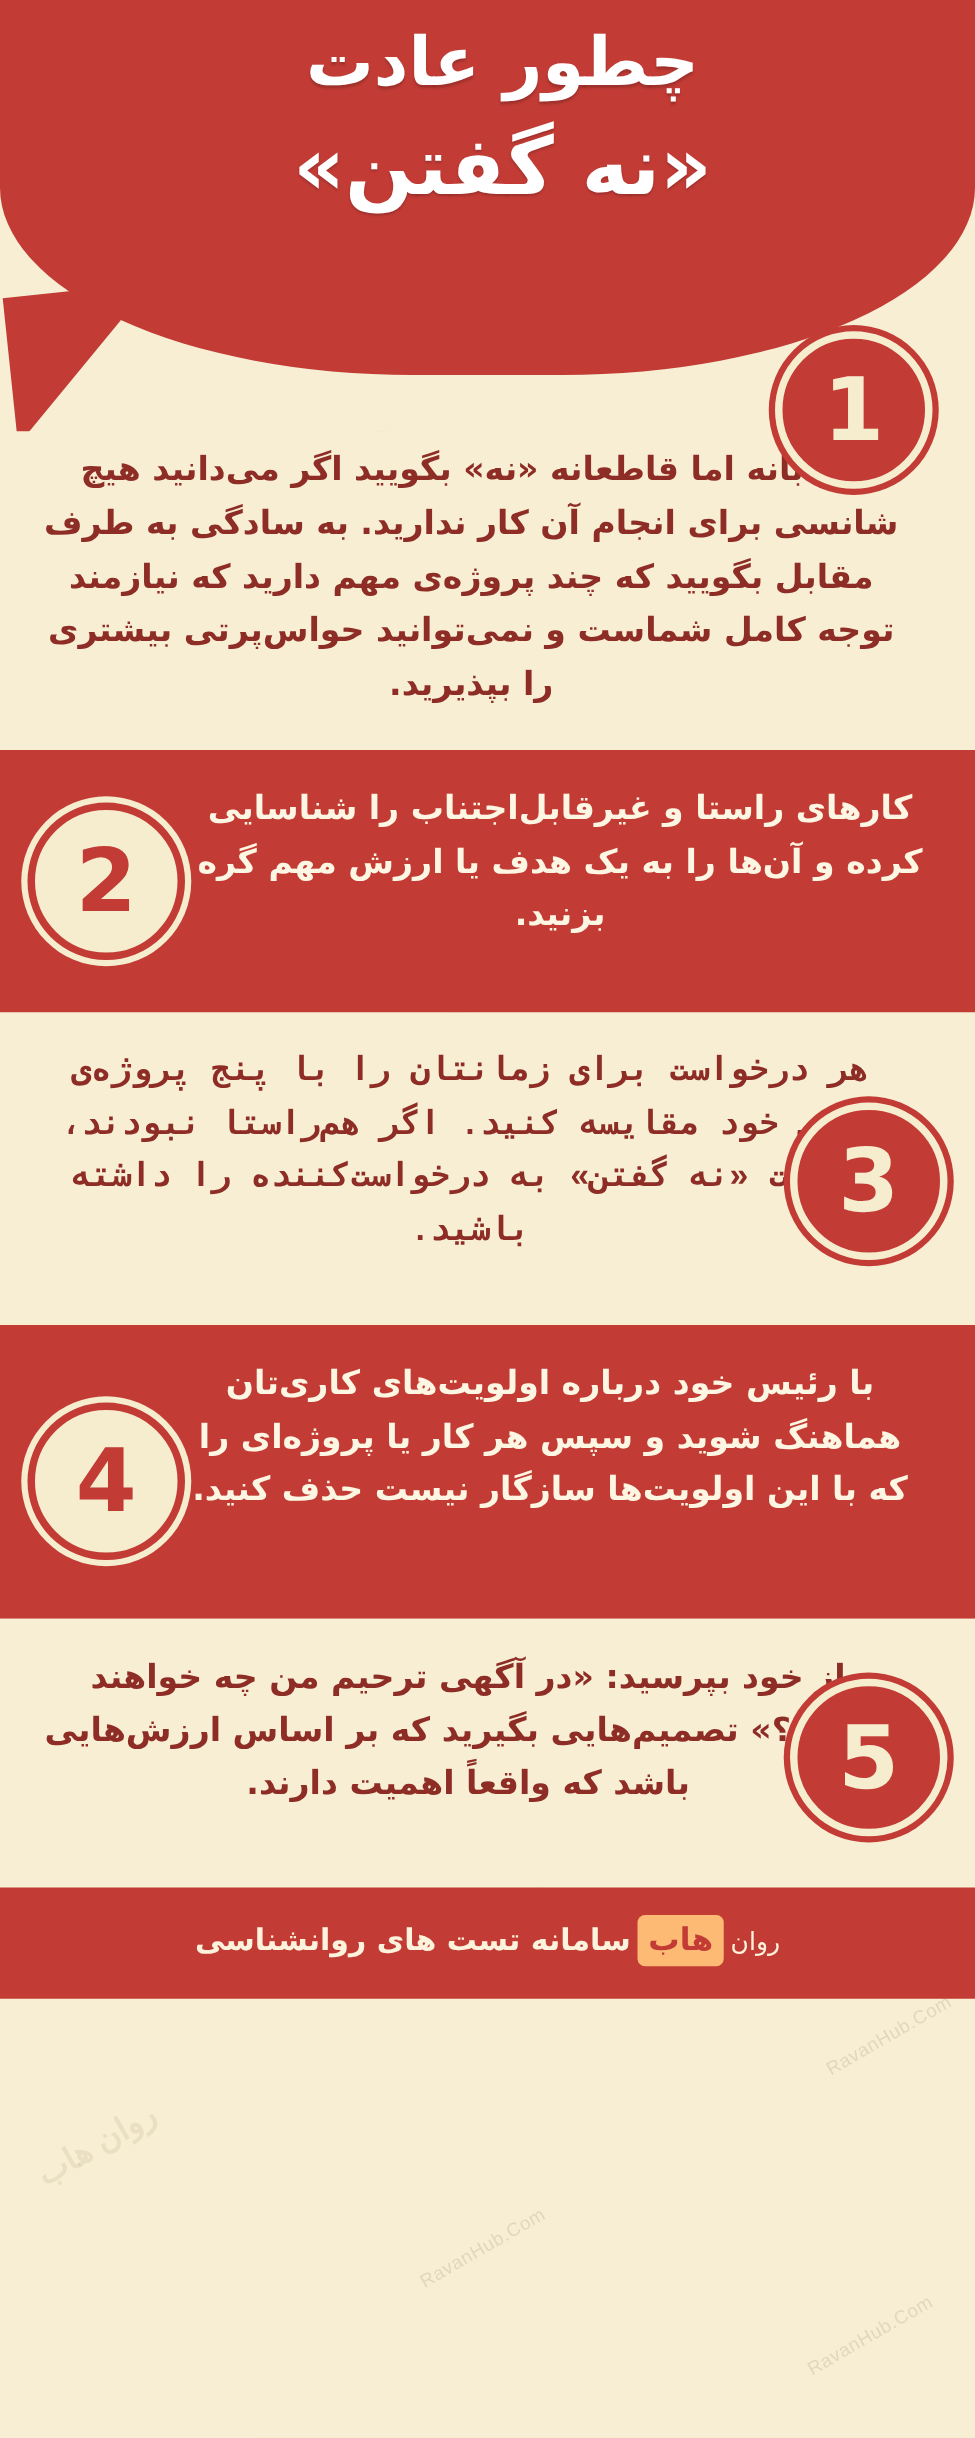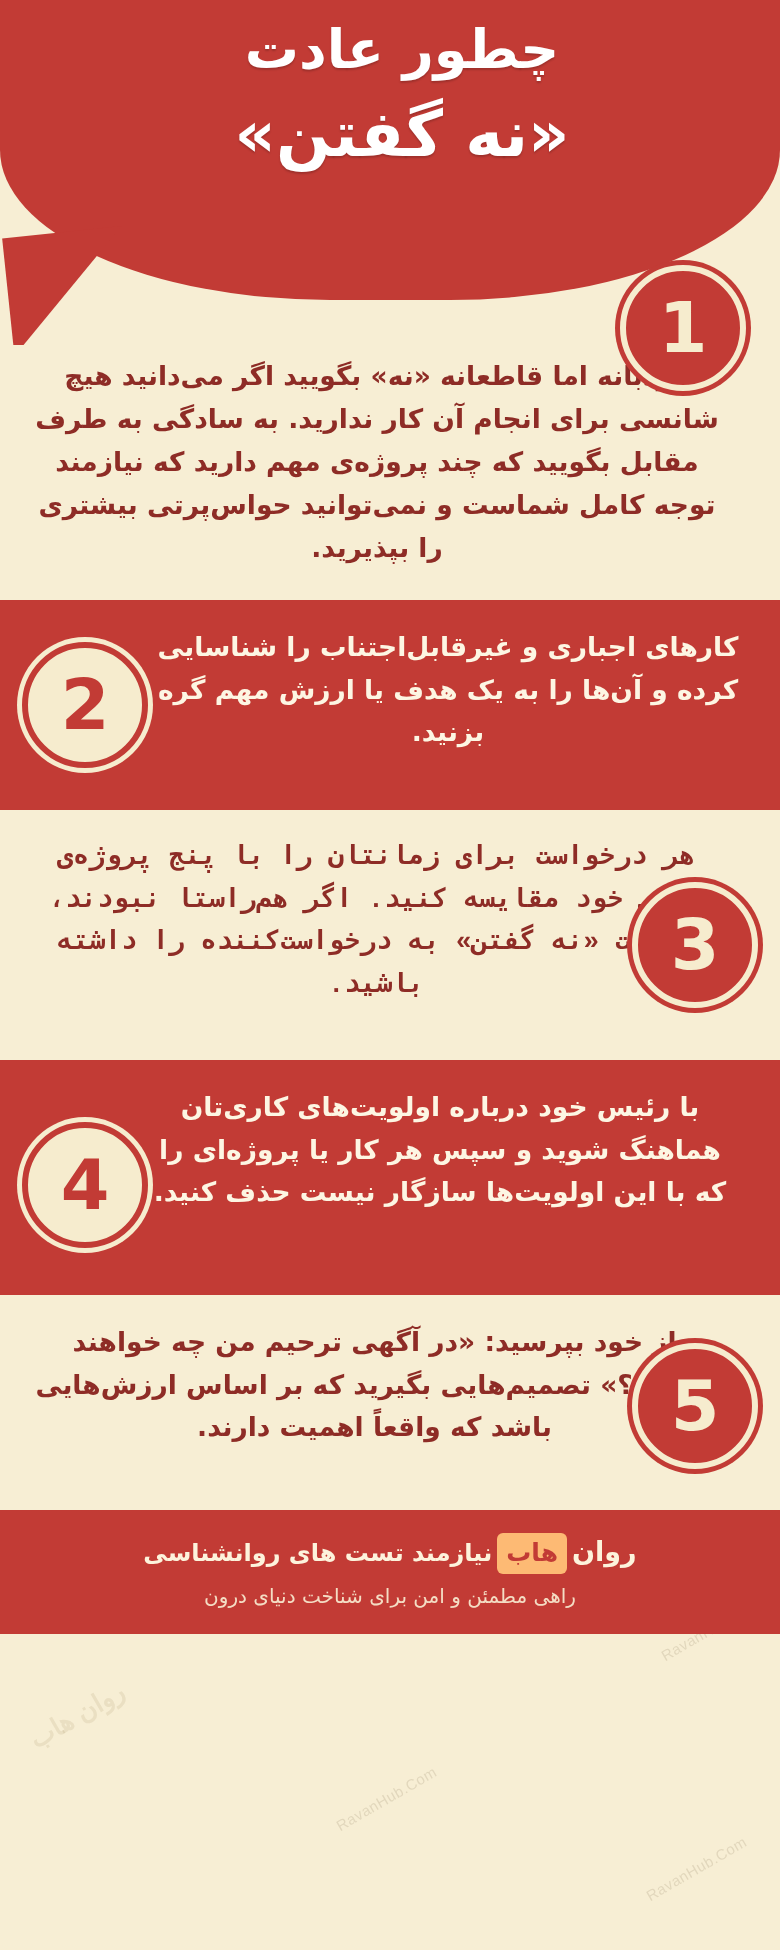--- a/index.html
+++ b/index.html
@@ -161,22 +161,22 @@
   }
   .footer-main {
     font-size: 24px;
     font-weight: bold;
     color: #fdf3dc;
     direction: rtl;
     line-height: 1.5;
   }
   .brand-ravan {
     color: #fdf3dc;
-    font-weight: bold;
-    font-size: 27px;
+    font-weight: normal;
+    font-size: 20px;
   }
   .brand-hub {
     display: inline-block;
     background: #fdba74;
     color: #c23b35;
     border-radius: 6px;
     padding: 1px 9px 3px;
     font-weight: bold;
     font-size: 25px;
     margin: 0 5px;
@@ -232,21 +232,21 @@
   <section class="step light" id="step-1">
     <div class="badge on-light">1</div>
     <div class="inner">
       <p class="step-text">مودبانه اما قاطعانه «نه» بگویید اگر می‌دانید هیچ شانسی برای انجام آن کار ندارید. به سادگی به طرف مقابل بگویید که چند پروژه‌ی مهم دارید که نیازمند توجه کامل شماست و نمی‌توانید حواس‌پرتی بیشتری را بپذیرید.</p>
     </div>
   </section>
 
   <section class="step dark" id="step-2">
     <div class="badge on-dark">2</div>
     <div class="inner">
-      <p class="step-text">کارهای اجباری و غیرقابل‌اجتناب را شناسایی کرده و آن‌ها را به یک هدف یا ارزش مهم گره بزنید.</p>
+      <p class="step-text">کارهای راستا و غیرقابل‌اجتناب را شناسایی کرده و آن‌ها را به یک هدف یا ارزش مهم گره بزنید.</p>
     </div>
   </section>
 
   <section class="step light" id="step-3">
     <div class="badge on-light">3</div>
     <div class="inner">
       <p class="step-text">هر درخواست برای زمانتان را با پنج پروژه‌ی فعلی خود مقایسه کنید. اگر هم‌راستا نبودند، شجاعت «نه گفتن» به درخواست‌کننده را داشته باشید.</p>
     </div>
   </section>
 
@@ -259,18 +259,17 @@
 
   <section class="step light" id="step-5">
     <div class="badge on-light">5</div>
     <div class="inner">
       <p class="step-text">از خود بپرسید: «در آگهی ترحیم من چه خواهند نوشت؟» تصمیم‌هایی بگیرید که بر اساس ارزش‌هایی باشد که واقعاً اهمیت دارند.</p>
     </div>
   </section>
 
   <footer class="footer">
     <div class="footer-main">
-      <span class="brand-ravan">روان</span><span class="brand-hub">هاب</span><span>نیازمند تست های روانشناسی</span>
-    </div>
-    <div class="footer-sub">راهی مطمئن و امن برای شناخت دنیای درون</div>
+      <span class="brand-ravan">روان</span><span class="brand-hub">هاب</span><span>سامانه تست های روانشناسی</span>
+    </div>
   </footer>
 
 </div>
 
 </body></html>

